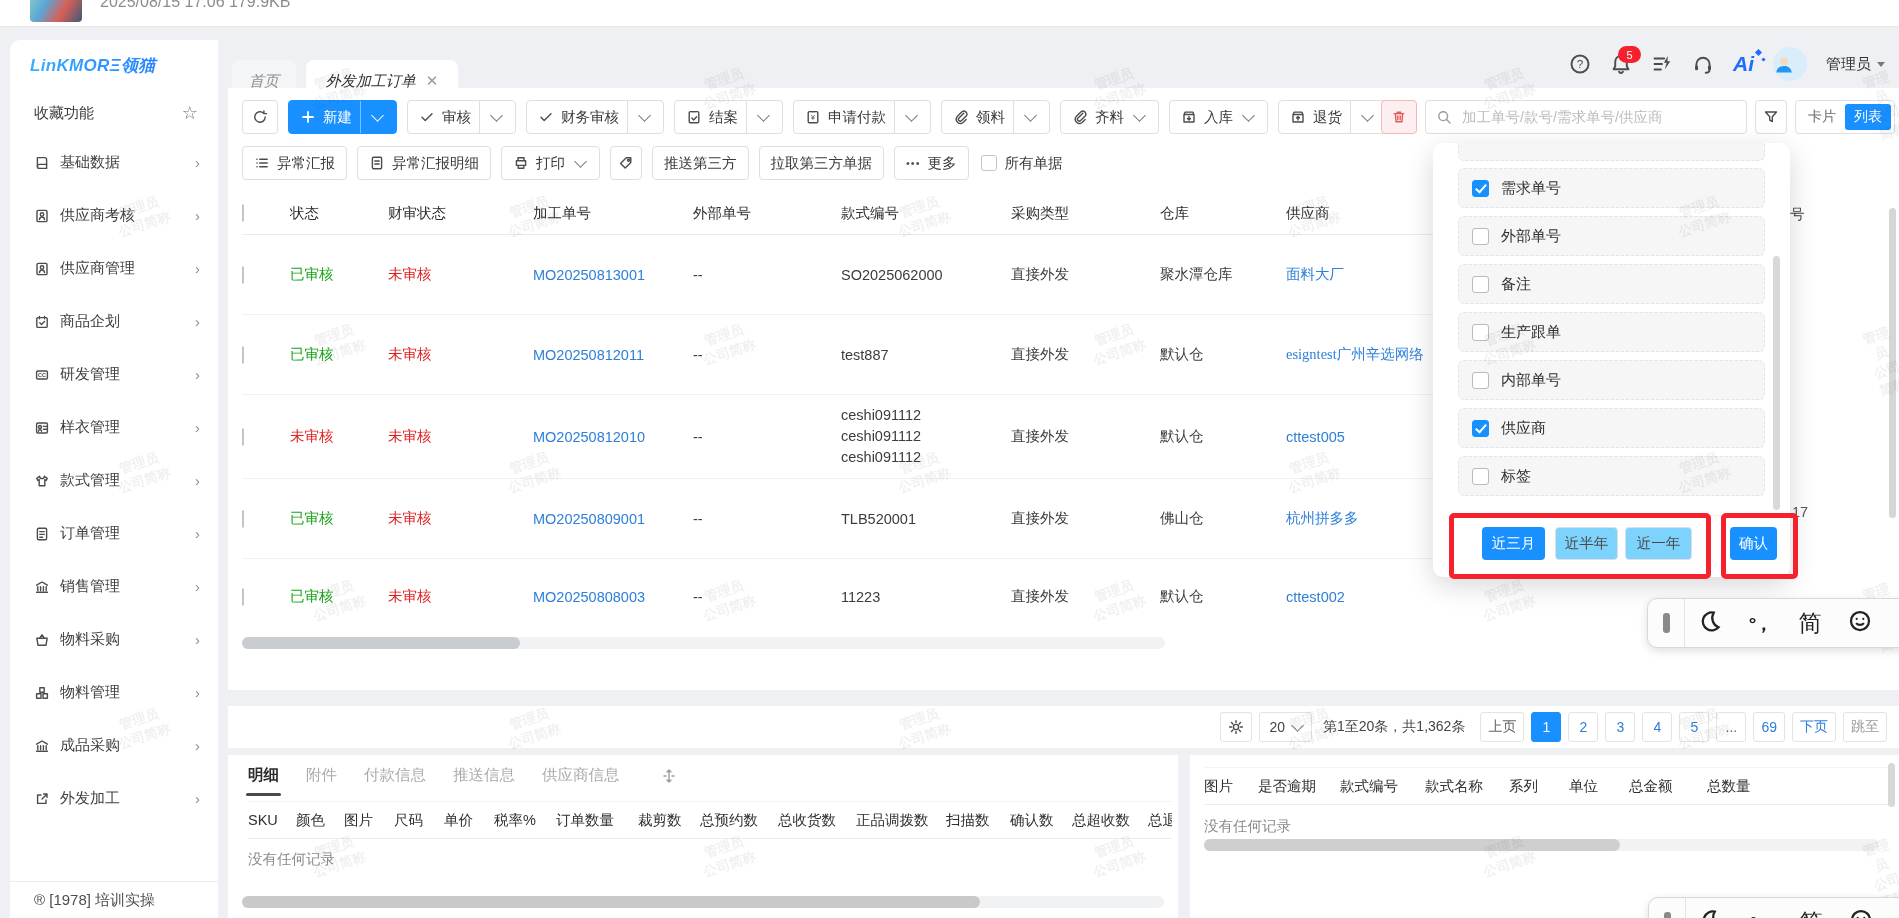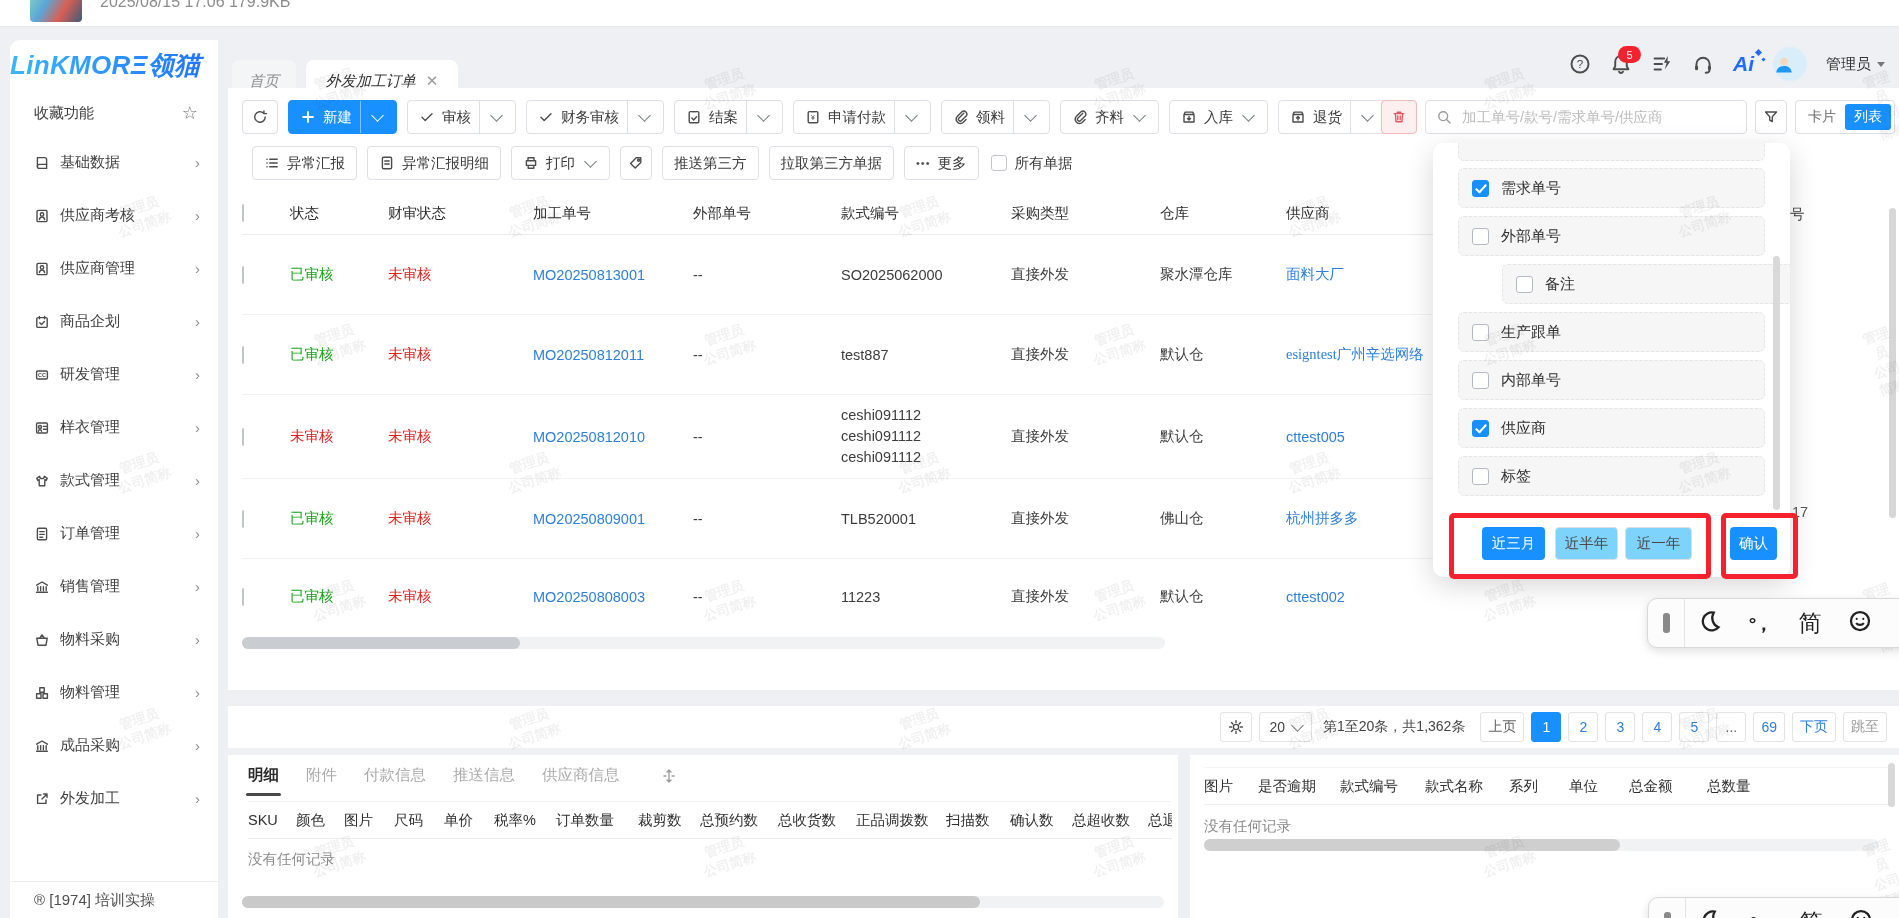--- a/index.html
+++ b/index.html
@@ -6,21 +6,21 @@
   .page{position:relative;width:1899px;height:918px;background:#eef0f3;overflow:hidden;
         font-family:"Liberation Sans","DejaVu Sans",sans-serif;color:#333;font-size:14px;}
   svg.i{width:16px;height:16px;stroke:#4c4c4c;stroke-width:1.4;fill:none;stroke-linecap:round;stroke-linejoin:round;flex:none;}
   
   .topstrip{position:absolute;top:0;left:0;right:0;height:26px;background:#fff;border-bottom:1px solid #e7e7e7;overflow:hidden;z-index:5;}
   .thumb{position:absolute;left:30px;top:-14px;width:52px;height:36px;border-radius:4px;
          background:linear-gradient(120deg,#8fd6c2 0%,#5aa7d8 35%,#d95f55 65%,#3d5a79 100%);}
   .meta{position:absolute;left:100px;top:-7px;font-size:16px;color:#8c8c8c;white-space:nowrap;}
   
   .sidebar{position:absolute;left:10px;top:40px;width:208px;bottom:0;background:#fff;border-radius:10px 0 0 0;z-index:2;}
-  .logo{height:50px;display:flex;align-items:center;font-size:26px;font-weight:bold;font-style:italic;letter-spacing:.3px;
+  .logo{height:50px;display:flex;align-items:center;padding-left:20px;font-size:17px;font-weight:bold;font-style:italic;letter-spacing:.3px;
         background:linear-gradient(90deg,#3ab6ff,#1f6fff);-webkit-background-clip:text;background-clip:text;color:transparent;white-space:nowrap;}
   .fav{display:flex;align-items:center;justify-content:space-between;padding:0 20px 0 24px;height:46px;font-size:15px;color:#3c3c3c;}
   .star{color:#707070;font-size:18px;line-height:1;}
   .mitem{display:flex;align-items:center;height:53px;padding:0 18px 0 24px;font-size:15px;color:#3f3f3f;}
   .mitem svg{margin-right:10px;}
   .chev{margin-left:auto;color:#8d8d8d;font-size:15px;}
   .side-bottom{position:absolute;left:0;right:0;bottom:0;background:#fff;}
   .mse{border-top:1px solid #ededed;height:44px;display:flex;align-items:center;padding:0 24px;}
   .mse input{border:none;outline:none;font-size:14px;color:#555;width:100%;font-family:inherit;}
   .mse input::placeholder{color:#bdbdbd;}
@@ -37,21 +37,21 @@
   .badge{position:absolute;top:-7px;right:-9px;min-width:17px;height:17px;border-radius:9px;background:#f5222d;color:#fff;
          font-size:11px;display:flex;align-items:center;justify-content:center;padding:0 3px;}
   .ai-logo{font-size:21px;font-weight:700;color:#1f6bff;position:relative;font-style:italic;text-align:right;}
   .spark{position:absolute;width:5px;height:5px;background:#1f6bff;transform:rotate(45deg);}
   .avatar{width:34px;height:34px;border-radius:50%;background:#d9edfb;overflow:hidden;}
   .uname{font-size:15px;color:#333;display:flex;align-items:center;gap:6px;}
   .caret{width:0;height:0;border-left:4.5px solid transparent;border-right:4.5px solid transparent;border-top:5.5px solid #777;}
   
   .main-panel{position:absolute;left:228px;top:88px;right:0;height:602px;background:#fff;z-index:1;}
   .tb1{position:absolute;left:14px;top:12px;display:flex;gap:10px;}
-  .tb2{position:absolute;left:14px;top:58px;display:flex;gap:10px;align-items:center;margin-left:10px;}
+  .tb2{position:absolute;left:14px;top:58px;display:flex;gap:10px;align-items:center;}
   .tb1r{position:absolute;right:4px;top:12px;display:flex;gap:8px;align-items:center;}
   .btn{height:34px;border:1px solid #dcdfe6;border-radius:4px;background:#fff;display:flex;align-items:center;gap:7px;
        padding:0 11px;font-size:14.5px;color:#3a3a3a;box-sizing:border-box;white-space:nowrap;}
   .btn .dv{width:1px;align-self:stretch;background:#dcdfe6;margin:0 1px;}
   .btn .arw{display:flex;align-items:center;justify-content:center;width:16px;}
   .chv2{display:inline-block;width:8px;height:8px;border-right:1.6px solid #6f747d;border-bottom:1.6px solid #6f747d;transform:rotate(45deg);margin-top:-4px;}
   .btn-primary{background:#1890ff;border-color:#1890ff;color:#fff;}
   .btn-primary .dv{background:rgba(255,255,255,.45);}
   .btn-primary .chv2{border-color:#fff;}
   .btn-primary svg{stroke:#fff;}
@@ -250,21 +250,21 @@
       </div>
       <div class="mitem">
         <svg class="i" viewBox="0 0 16 16">
             <path d="M7 4H3.6v8.4H12V9M9.6 3h3.4v3.4M12.8 3.2L8 8"></path>
           </svg>
         <span>外发加工</span>
           <span class="chev">›</span>
       </div>
     </div>
     <div class="side-bottom">
-      <div class="sfoot">® [1974] 培训实操</div>
+      <div class="sfoot">® [1978] 培训实操</div>
     </div>
   </aside>
 
   <div class="tabbar">
     <div class="tab tab-home">首页</div>
     <div class="tab tab-active">
       <span>外发加工订单</span>
       <span class="tab-x">✕</span>
     </div>
     <div class="hicons">
@@ -665,21 +665,21 @@
   <div class="fpanel">
     <div class="fopt" style="top:-22px;"></div>
     <div class="fopt" style="top:25px;">
       <span class="cb on"></span>
       <span>需求单号</span>
     </div>
     <div class="fopt" style="top:73px;">
       <span class="cb"></span>
       <span>外部单号</span>
     </div>
-    <div class="fopt" style="top:121px;margin-left:44px;">
+    <div class="fopt" style="top:121px;">
       <span class="cb"></span>
       <span>备注</span>
     </div>
     <div class="fopt" style="top:169px;">
       <span class="cb"></span>
       <span>生产跟单</span>
     </div>
     <div class="fopt" style="top:217px;">
       <span class="cb"></span>
       <span>内部单号</span>

